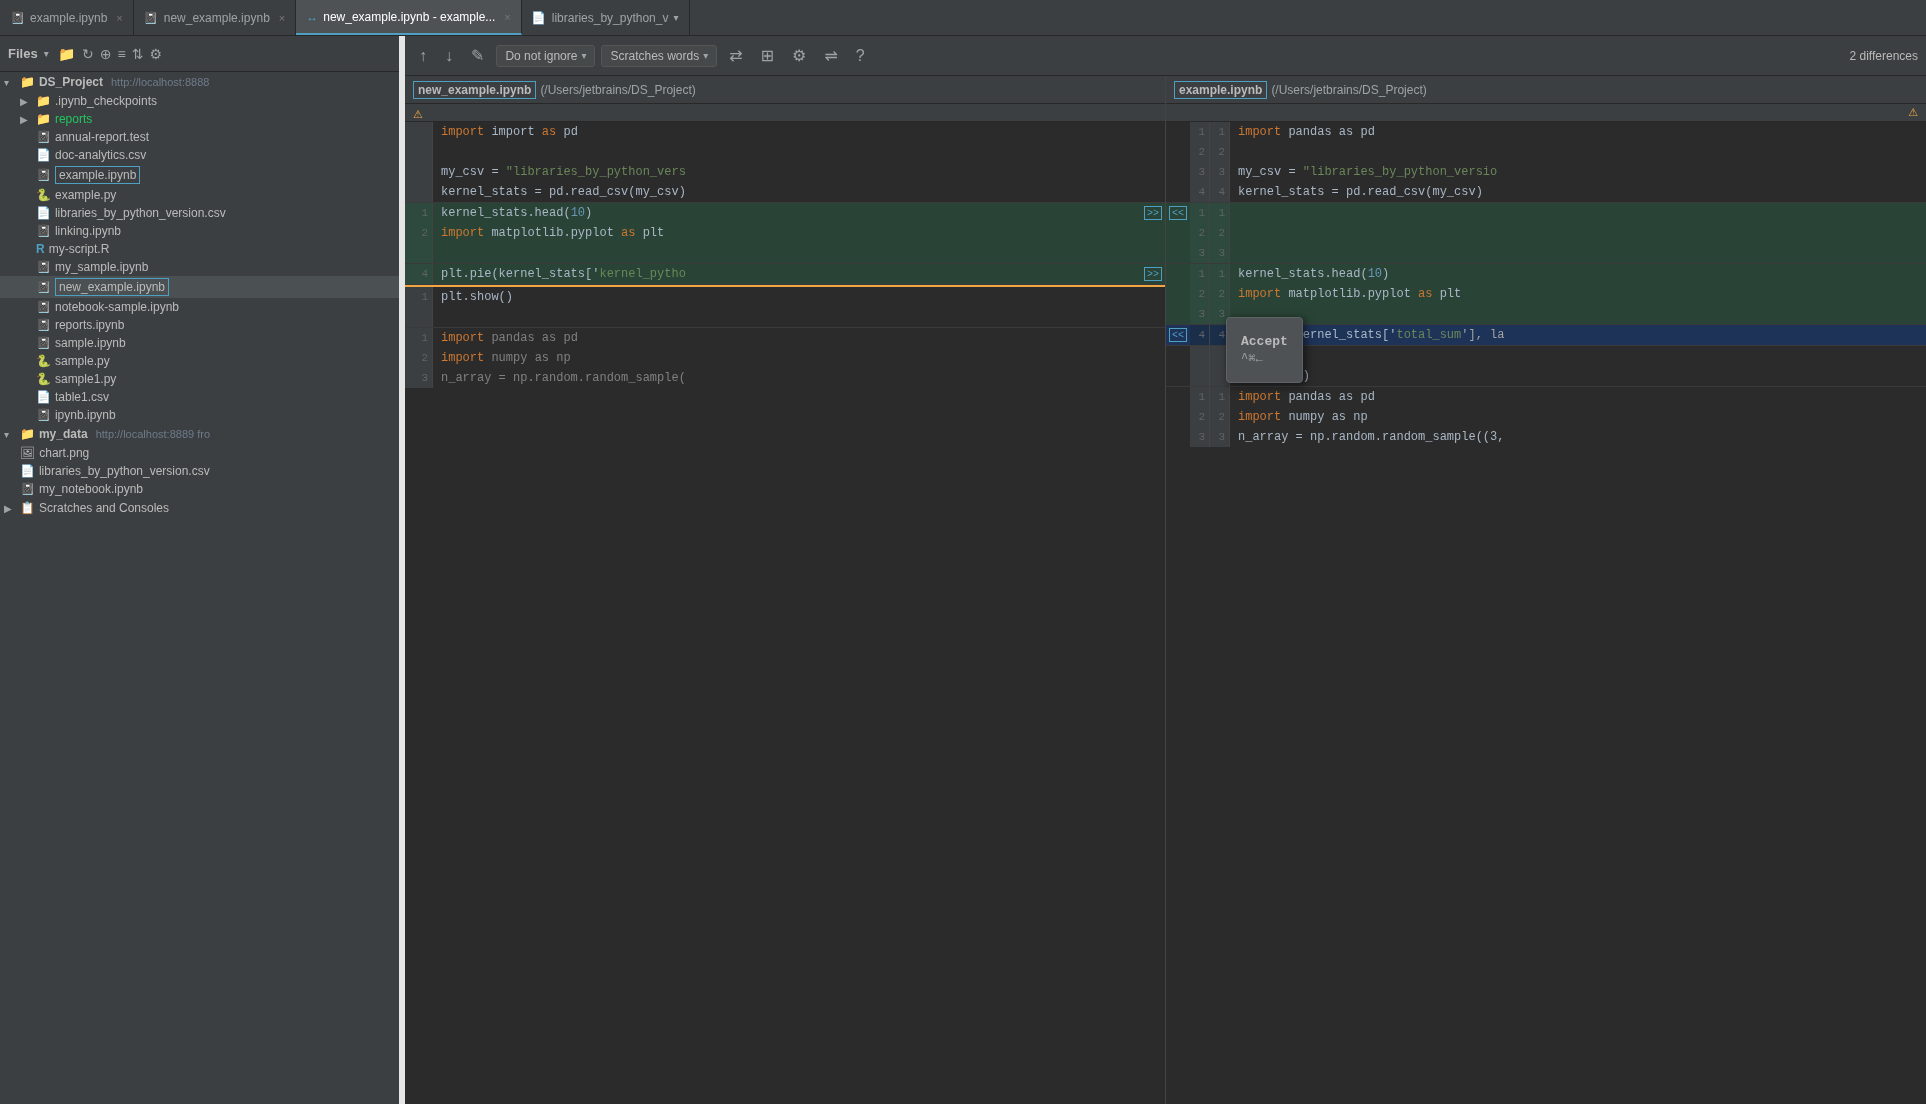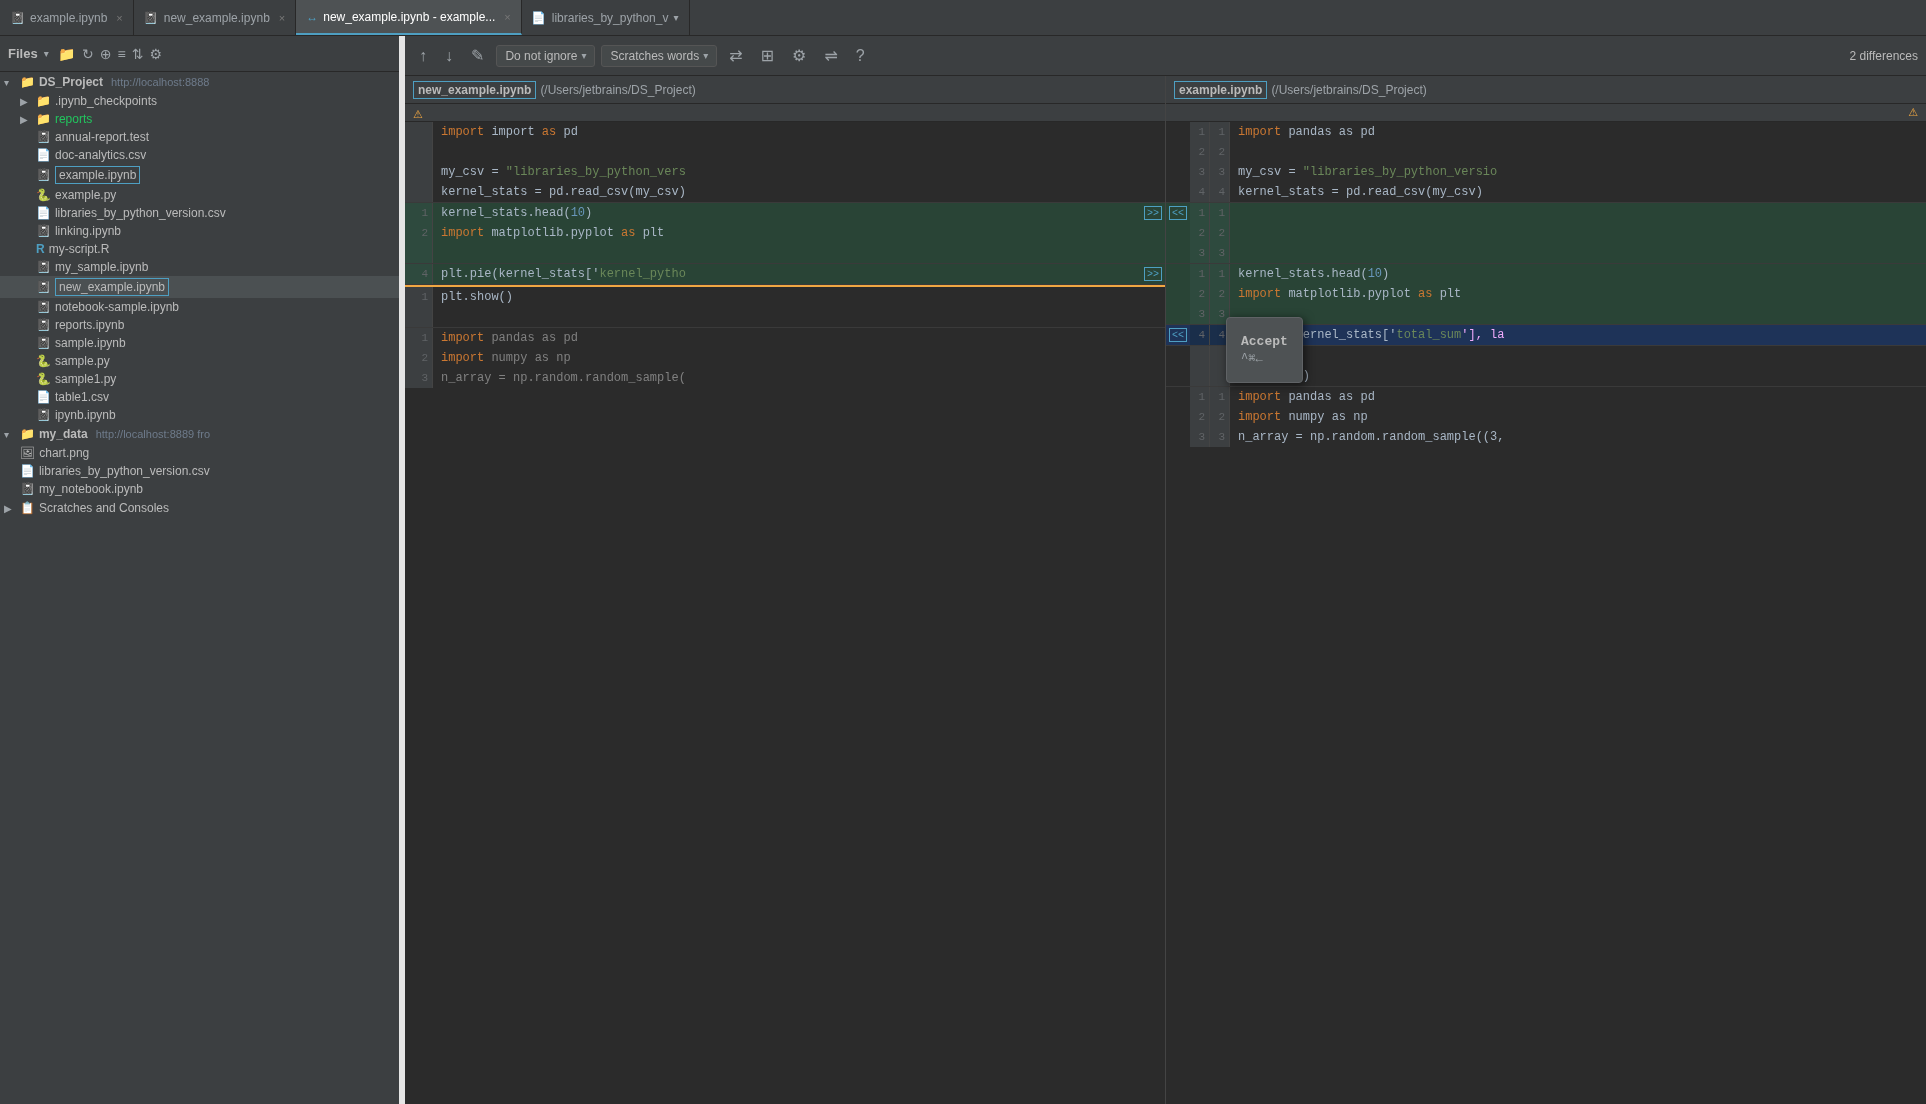--- a/index.html
+++ b/index.html
@@ -392,21 +392,21 @@
             </div>
           </div>
 
           <div style="border-bottom:1px solid #3a3a3a;">
             <div style="display:flex;height:20px;align-items:center;background:#1e3358;">
               <div style="width:24px;flex-shrink:0;display:flex;align-items:center;justify-content:center;">
                 <span style="color:#4e9fc2;font-size:10px;cursor:pointer;border:1px solid #4e9fc2;width:18px;height:14px;display:flex;align-items:center;justify-content:center;">&lt;&lt;</span>
               </div>
               <div style="min-width:20px;text-align:right;color:#606366;font-size:11px;padding:0 4px;background:#1a2e4a;border-right:1px solid #444;height:20px;line-height:20px;flex-shrink:0;">4</div>
               <div style="min-width:20px;text-align:right;color:#606366;font-size:11px;padding:0 4px;background:#1a2e4a;border-right:1px solid #444;height:20px;line-height:20px;flex-shrink:0;">4</div>
-              <div style="flex:1;padding-left:8px;white-space:pre;line-height:20px;background:#1e3358;"><span style="color:#a9b7c6;">plt.pie(kernel_stats['</span><span style="color:#6a8759;">total_sum</span><span style="color:#f0abfc;">'], la</span></div>
+              <div style="flex:1;padding-left:8px;white-space:pre;line-height:20px;background:#1e3358;"><span style="color:#a9b7c6;">plt.pie(kernel_stats['</span><span style="color:#6a8759;">total_sum</span><span style="color:#a3a3a3;">'], la</span></div>
             </div>
           </div>
 
           <div style="border-bottom:1px solid #3a3a3a;">
             <div style="display:flex;height:20px;align-items:center;">
               <div style="width:24px;flex-shrink:0;"></div>
               <div style="min-width:20px;text-align:right;color:#606366;font-size:11px;padding:0 4px;background:#3c3f41;border-right:1px solid #444;height:20px;line-height:20px;flex-shrink:0;"></div>
               <div style="min-width:20px;text-align:right;color:#606366;font-size:11px;padding:0 4px;background:#3c3f41;border-right:1px solid #444;height:20px;line-height:20px;flex-shrink:0;"></div>
               <div style="flex:1;padding-left:8px;white-space:pre;line-height:20px;"> </div>
             </div>

